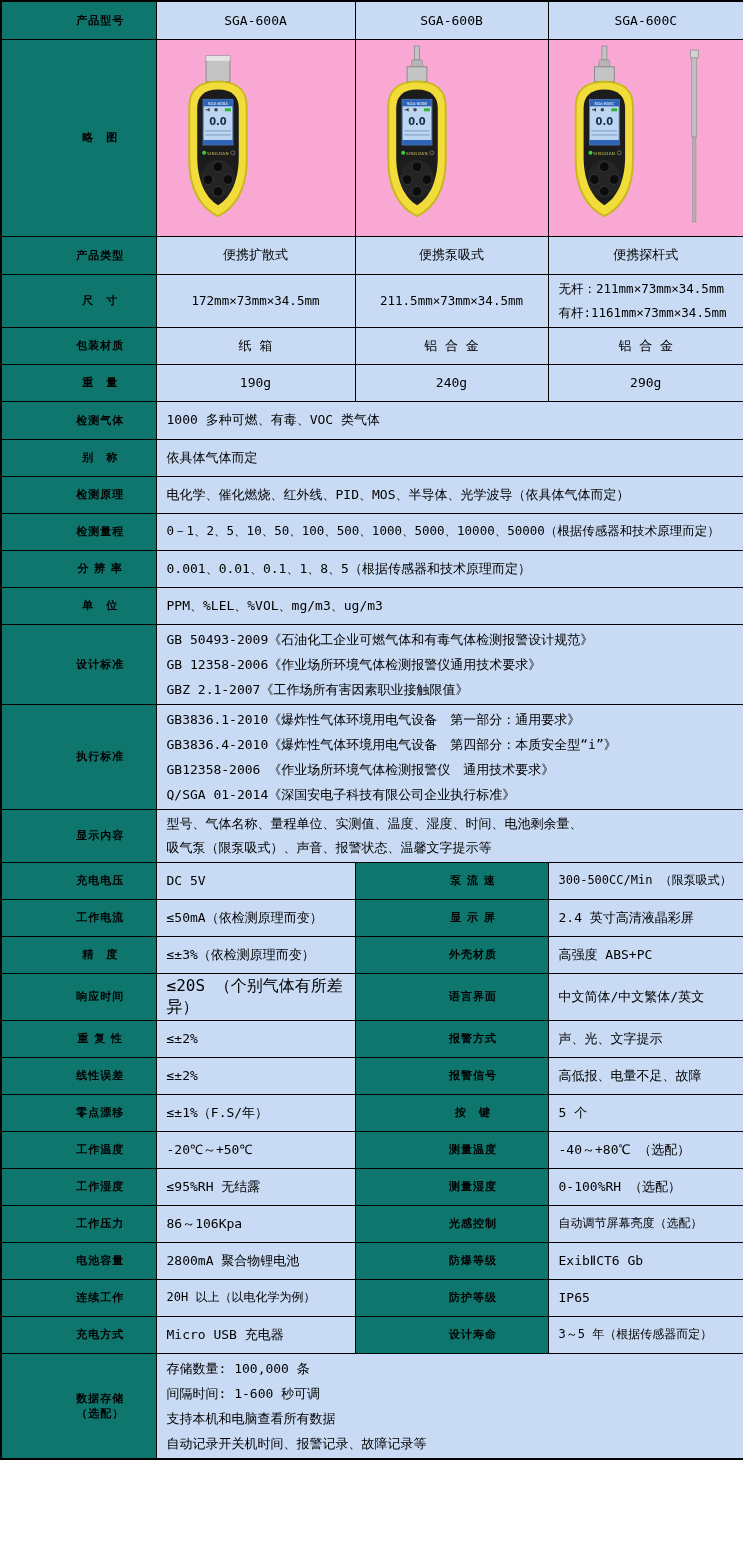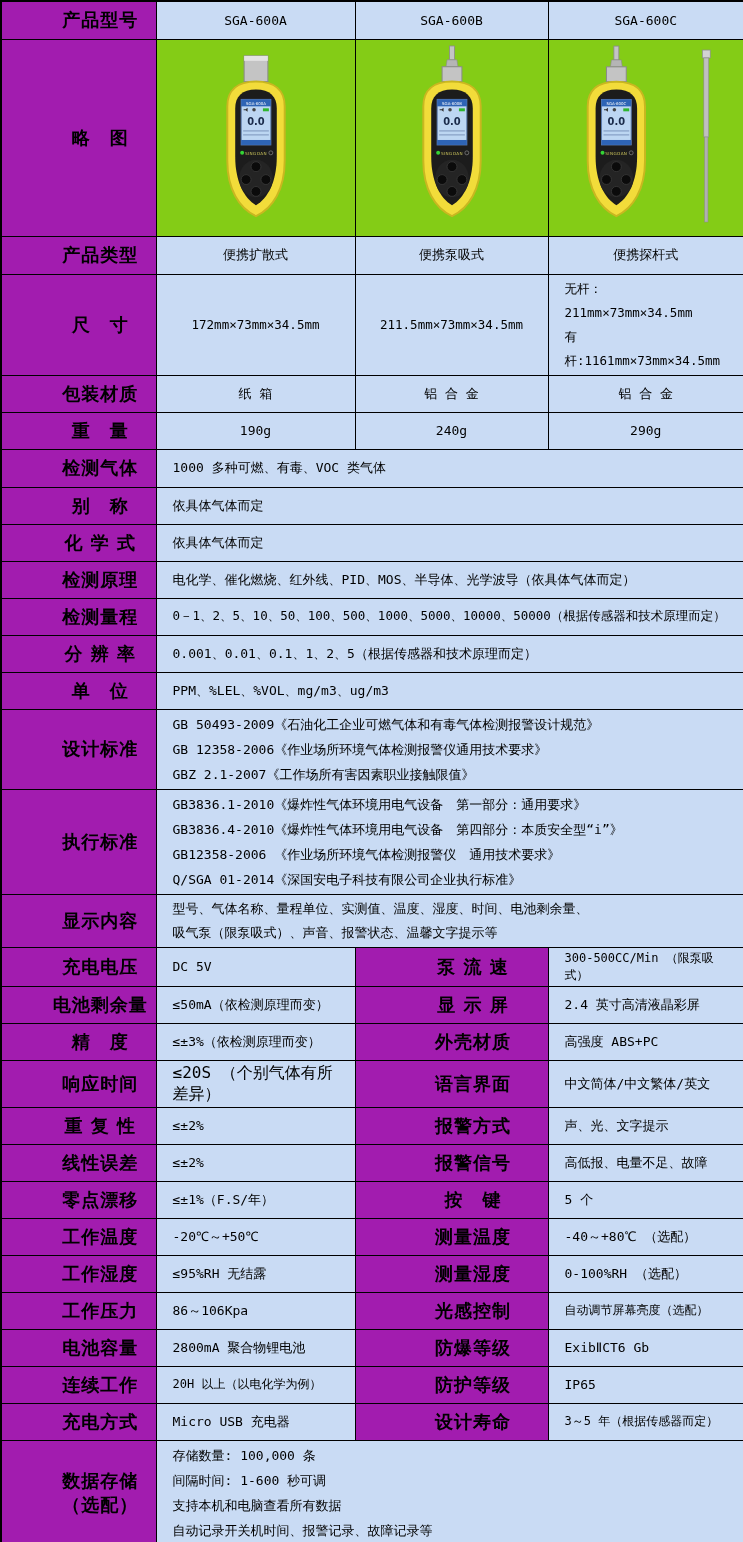--- a/index.html
+++ b/index.html
@@ -1,24 +1,24 @@
 <!DOCTYPE html>
 <html><head>
 <meta charset="utf-8">
 <style>
   html,body{margin:0;padding:0;background:#ffffff;}
   body{width:743px;font-family:"DejaVu Sans","Liberation Sans",sans-serif;color:#000;}
   table.spec{border-collapse:collapse;width:743px;table-layout:fixed;border:2px solid #000;}
   td{border:1px solid #000;overflow:hidden;vertical-align:middle;box-sizing:border-box;}
-  .lbl{background:#a21caf;font-weight:bold;text-align:center;font-size:18px;letter-spacing:1px;padding-left:44px;}
+  .lbl{background:#0f766e;font-weight:bold;text-align:center;font-size:11px;letter-spacing:1px;padding-left:44px;}
   .val{background:#C9DBF4;font-size:13px;font-family:"DejaVu Sans Mono","Liberation Mono",monospace;}
   .val.center{text-align:center;}
-  .val.left{text-align:left;padding:2px 16px;}
+  .val.left{text-align:left;padding:2px 10px;}
   .val .line{line-height:25px;}
-  .img-cell{background:#84cc16;text-align:center;vertical-align:middle;margin-top:28px;}
+  .img-cell{background:#f9a8d4;text-align:left;vertical-align:middle;margin-top:28px;}
   tr.h38{height:38px;} tr.h197{height:197px;} tr.h52{height:52px;} tr.h37{height:37px;}
   tr.h78{height:78px;} tr.h100{height:100px;} tr.h50{height:50px;margin-left:24px;} tr.h97{height:97px;}
   .dims-lines div{line-height:24px;font-size:12.5px;}
   .two-line div{line-height:24px;}
   svg{display:inline-block;vertical-align:middle;}
 </style>
 </head>
 <body>
 
 <table class="spec">
@@ -158,34 +158,30 @@
 
   <tr class="h38">
     <td class="lbl">检测气体</td>
     <td class="val left" colspan="3">1000 多种可燃、有毒、VOC 类气体</td>
   </tr>
   <tr class="h37">
     <td class="lbl">别　称</td>
     <td class="val left" colspan="3">依具体气体而定</td>
   </tr>
   <tr class="h37">
-    <td class="lbl">化 学 式</td>
-    <td class="val left" colspan="3">依具体气体而定</td>
-  </tr>
-  <tr class="h37">
     <td class="lbl">检测原理</td>
     <td class="val left" colspan="3">电化学、催化燃烧、红外线、PID、MOS、半导体、光学波导（依具体气体而定）</td>
   </tr>
   <tr class="h37">
     <td class="lbl">检测量程</td>
     <td class="val left" colspan="3" style="font-size:12.5px;margin-top:20px;">0－1、2、5、10、50、100、500、1000、5000、10000、50000（根据传感器和技术原理而定）</td>
   </tr>
   <tr class="h37">
     <td class="lbl">分 辨 率</td>
-    <td class="val left" colspan="3">0.001、0.01、0.1、1、2、5（根据传感器和技术原理而定）</td>
+    <td class="val left" colspan="3">0.001、0.01、0.1、1、8、5（根据传感器和技术原理而定）</td>
   </tr>
   <tr class="h37">
     <td class="lbl">单　位</td>
     <td class="val left" colspan="3">PPM、%LEL、%VOL、mg/m3、ug/m3</td>
   </tr>
   <tr class="h78">
     <td class="lbl">设计标准</td>
     <td class="val left" colspan="3">
       <div class="line">GB 50493-2009《石油化工企业可燃气体和有毒气体检测报警设计规范》</div>
       <div class="line">GB 12358-2006《作业场所环境气体检测报警仪通用技术要求》</div>
@@ -209,21 +205,21 @@
     </td>
   </tr>
 
   <tr class="h37">
     <td class="lbl">充电电压</td>
     <td class="val left">DC 5V</td>
     <td class="lbl">泵 流 速</td>
     <td class="val left" style="font-size:12px;">300-500CC/Min （限泵吸式）</td>
   </tr>
   <tr class="h37">
-    <td class="lbl">电池剩余量</td>
+    <td class="lbl">工作电流</td>
     <td class="val left">≤50mA（依检测原理而变）</td>
     <td class="lbl">显 示 屏</td>
     <td class="val left">2.4 英寸高清液晶彩屏</td>
   </tr>
   <tr class="h37">
     <td class="lbl">精　度</td>
     <td class="val left">≤±3%（依检测原理而变）</td>
     <td class="lbl">外壳材质</td>
     <td class="val left">高强度 ABS+PC</td>
   </tr>

